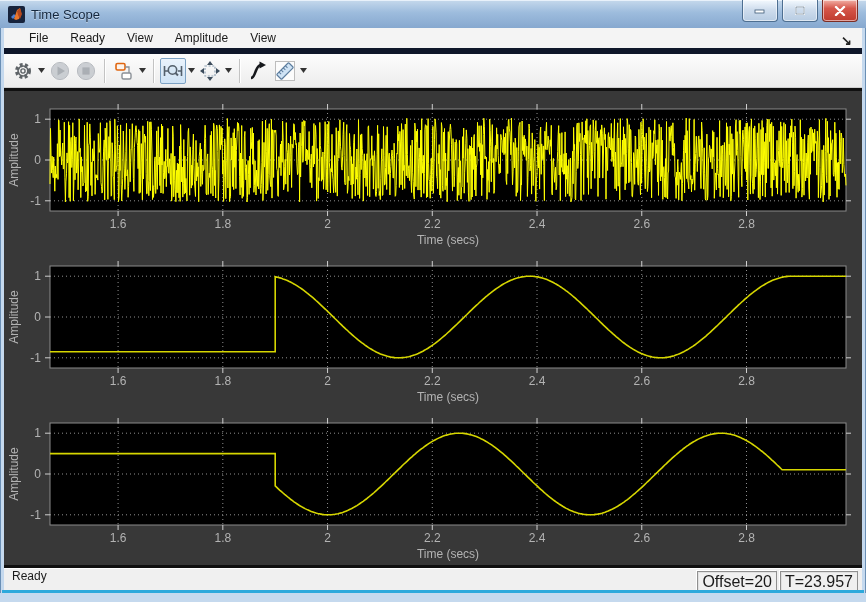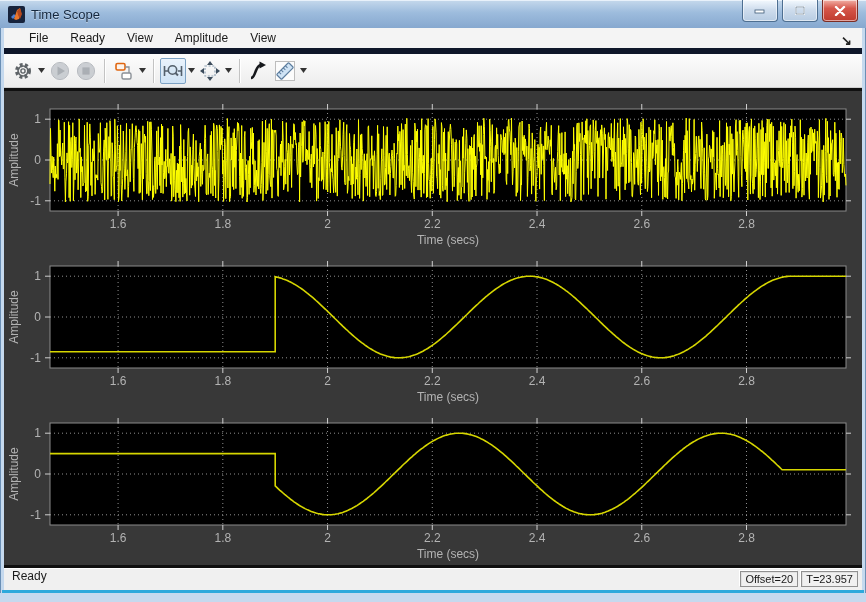--- a/index.html
+++ b/index.html
@@ -37,21 +37,21 @@
   .panel{position:absolute;top:88px;left:4px;right:4px;height:480px;background:#383838;
     border-top:3px solid #101010;border-bottom:3px solid #101010;box-sizing:border-box;}
   .plot-block{position:absolute;left:0;width:858px;height:157px;}
   .plot-svg{position:absolute;left:0;top:0;}
 
   
   .statusbar{position:absolute;top:568px;left:4px;right:4px;height:22px;background:#f0f0f0;
     border-top:1px solid #ffffff;display:flex;align-items:flex-start;font-size:12px;color:#1a1a1a;}
   .status-text{padding-left:8px;}
   .status-boxes{position:absolute;right:4px;top:2px;display:flex;gap:3px;}
-  .status-box{border:1px solid #909090;background:#f0f0f0;font-size:11px;color:#1a1a1a;
+  .status-box{border:1px solid #909090;background:#f0f0f0;font-size:16px;color:#1a1a1a;
     padding:1px 4px;box-shadow:inset 1px 1px 0 rgba(0,0,0,.06), -1px -1px 0 #fff;}
 
   .cyanline{position:absolute;top:590px;left:2px;right:2px;height:3px;background:#2da9dc;}
   .bottompad{position:absolute;top:593px;left:0;right:0;height:9px;background:#c5d9ee;}
 </style>
 </head>
 <body>
 
 <div class="window">
 

